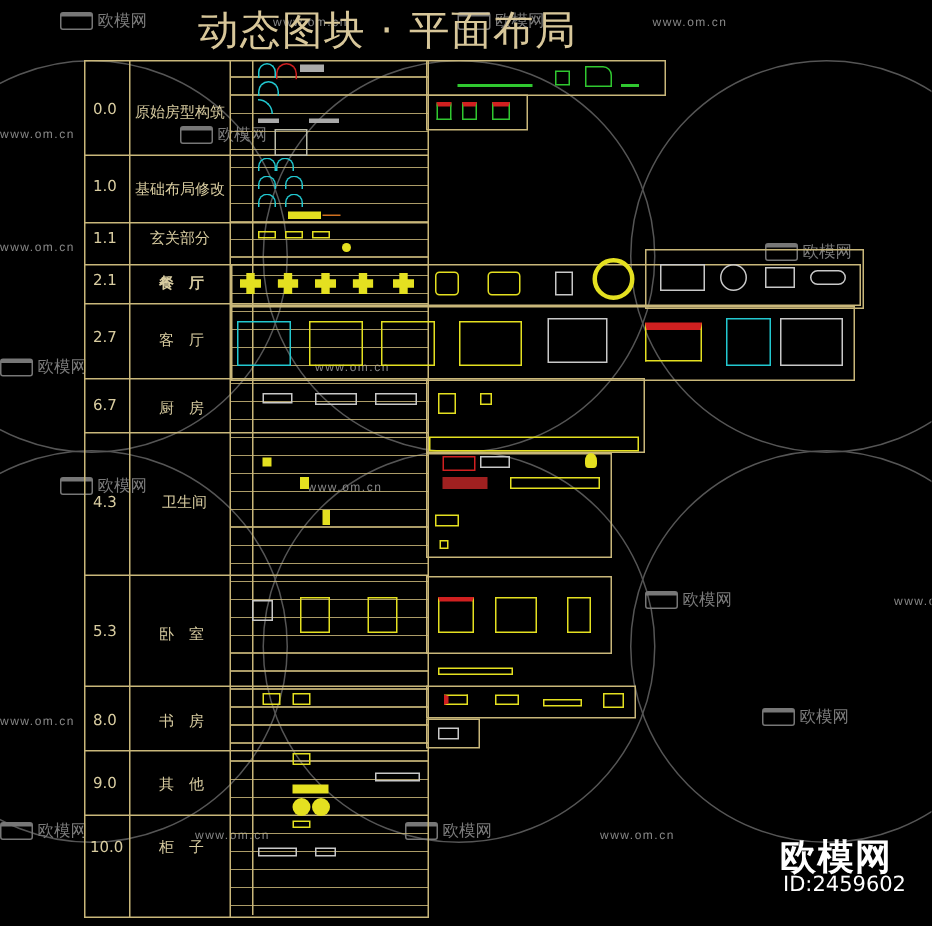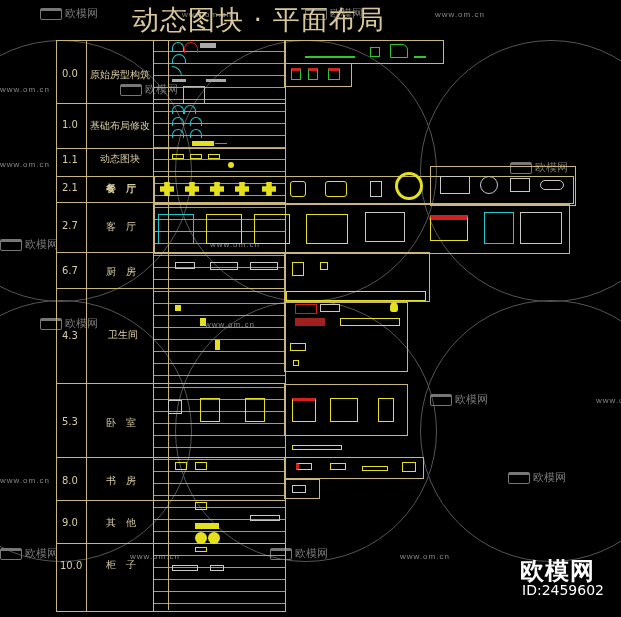--- a/index.html
+++ b/index.html
@@ -70,21 +70,21 @@
 <div class="abs" style="left:56px;top:383px;width:230px;height:1px;background:#c9b77a;"></div>
 <div class="abs" style="left:56px;top:457px;width:230px;height:1px;background:#c9b77a;"></div>
 <div class="abs" style="left:56px;top:500px;width:230px;height:1px;background:#c9b77a;"></div>
 <div class="abs" style="left:56px;top:543px;width:230px;height:1px;background:#c9b77a;"></div>
 
 <div class="abs num" style="left:62px;top:68px;text-align:right;">0.0</div>
 <div class="abs lbl" style="left:90px;top:68px;">原始房型构筑</div>
 <div class="abs num" style="left:62px;top:119px;">1.0</div>
 <div class="abs lbl" style="left:90px;top:119px;">基础布局修改</div>
 <div class="abs num" style="left:62px;top:154px;">1.1</div>
-<div class="abs lbl" style="left:100px;top:152px;">动态图块</div>
+<div class="abs lbl" style="left:100px;top:152px;">玄关部分</div>
 <div class="abs num" style="left:62px;top:182px;">2.1</div>
 <div class="abs lbl" style="left:106px;top:182px;font-weight:bold;">餐　厅</div>
 <div class="abs num" style="left:62px;top:220px;">2.7</div>
 <div class="abs lbl" style="left:106px;top:220px;">客　厅</div>
 <div class="abs num" style="left:62px;top:265px;">6.7</div>
 <div class="abs lbl" style="left:106px;top:265px;">厨　房</div>
 <div class="abs num" style="left:62px;top:330px;">4.3</div>
 <div class="abs lbl" style="left:108px;top:328px;">卫生间</div>
 <div class="abs num" style="left:62px;top:416px;">5.3</div>
 <div class="abs lbl" style="left:106px;top:416px;">卧　室</div>

